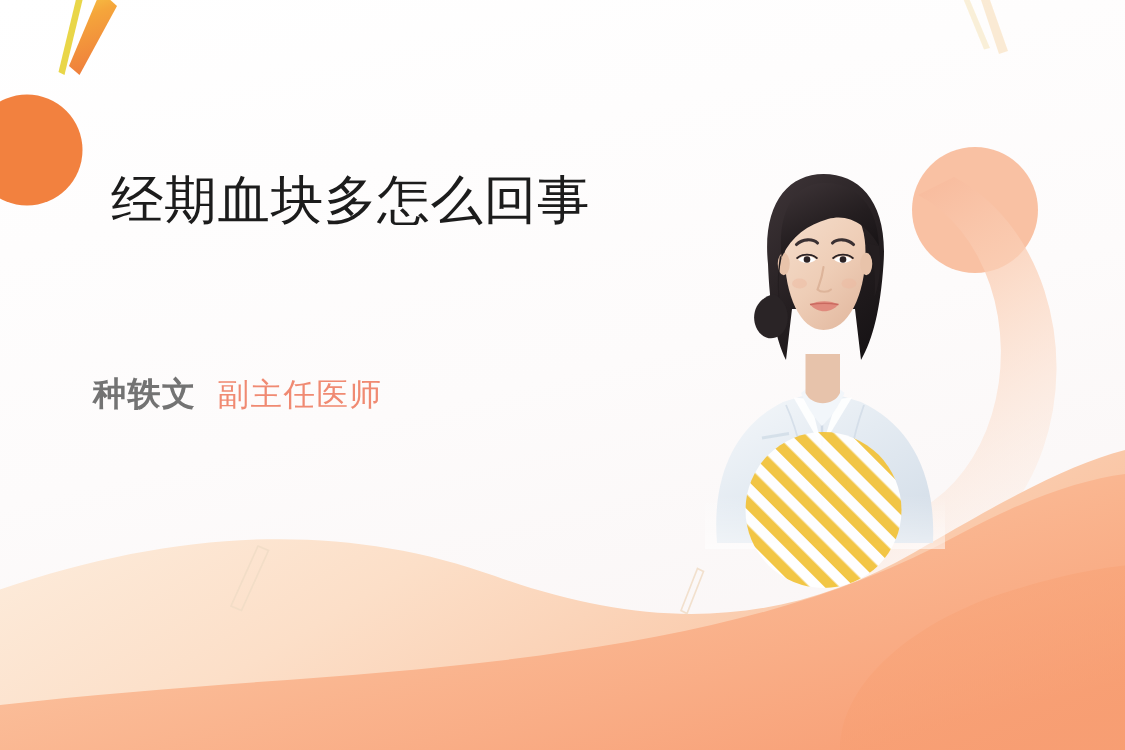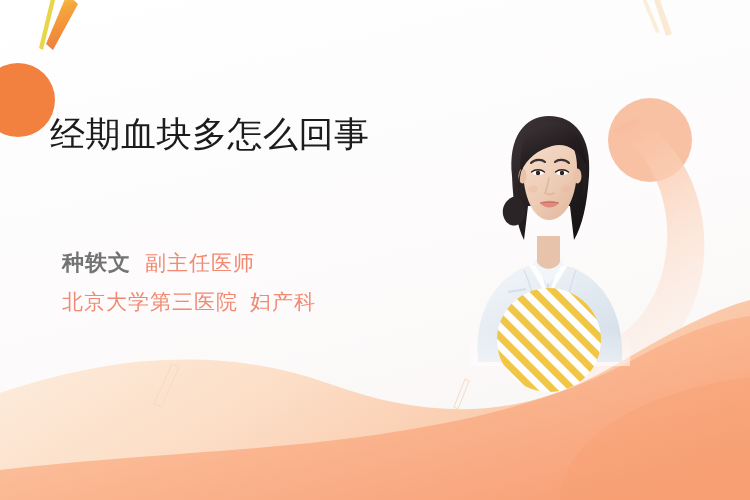--- a/index.html
+++ b/index.html
@@ -25,21 +25,21 @@
     position: absolute;
     left: 0;
     top: 0;
     width: 750px;
     height: 500px;
   }
 
   
   .text-block {
     position: absolute;
-    left: 50px;
+    left: 74px;
     top: 112px;
     width: 350px;
   }
 
   .headline {
     font-size: 35px;
     line-height: 43px;
     font-weight: 400;
     color: #1c1c1c;
     letter-spacing: 0.5px;
@@ -290,17 +290,14 @@
   </svg>
 
   <div class="text-block">
     <h1 class="headline">经期血块多怎么回事</h1>
   </div>
 
   <div class="credential-line line1">
     <span class="doc-name">种轶文</span><span class="doc-title">副主任医师</span>
   </div>
 
-  <div class="credential-line line2">
-    <span class="doc-hospital">北京大学第三医院</span><span class="doc-dept">妇产科</span>
-  </div>
 
 </div>
 
 </body></html>

